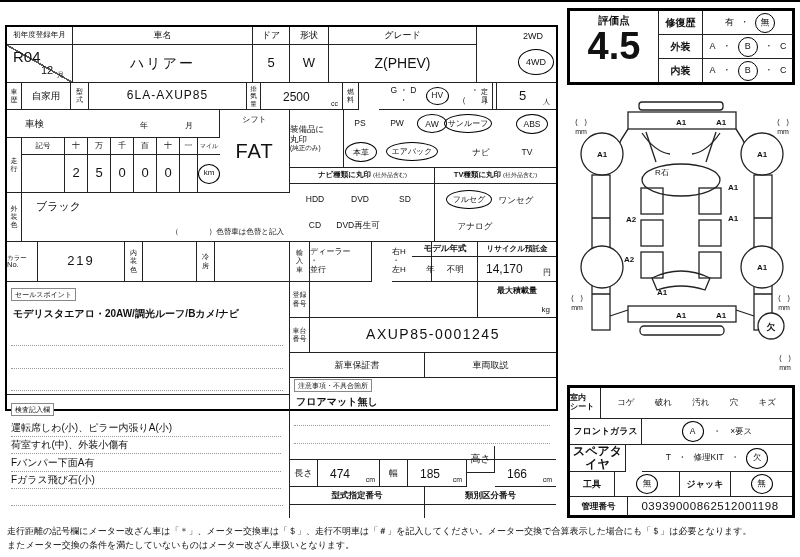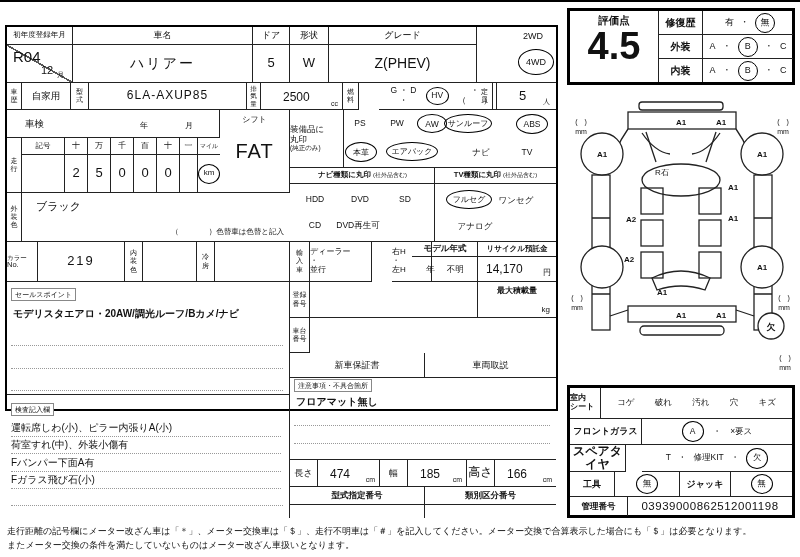--- a/index.html
+++ b/index.html
@@ -298,20 +298,23 @@
       </div>
     <div class="cell br bb" style="left:303px;top:255px;width:168px;height:36px"></div>
     <div class="abs bb" style="left:471px;top:255px;width:78px;height:36px">
       <span class="abs" style="left:0;right:0;top:3px;text-align:center;font-size:8px;font-weight:bold">最大積載量</span>
       <span class="abs" style="right:6px;bottom:3px;font-size:8px">kg</span>
     </div>
 
     <div class="cell br bb vt" style="left:283px;top:291px;width:20px;height:35px;font-size:7px;padding:0 2px">
         <span>車台番号</span>
       </div>
+    <div class="cell bb" style="left:303px;top:291px;width:246px;height:35px;font-size:14px;letter-spacing:1.5px">
+        <span>AXUP85-0001245</span>
+      </div>
 
     <div class="cell br bb" style="left:283px;top:326px;width:135px;height:25px;font-size:9px">
         <span>新車保証書</span>
       </div>
     <div class="cell bb" style="left:418px;top:326px;width:131px;height:25px;font-size:9px">
         <span>車両取説</span>
       </div>
 
     <div class="abs bb" style="left:283px;top:351px;width:266px;height:82px">
       <div class="tag" style="left:4px;top:1px;height:13px">
@@ -329,21 +332,21 @@
       <span class="abs" style="left:12px;top:7px;font-size:12px">474</span>
       <span class="abs" style="right:4px;bottom:3px;font-size:7px">cm</span>
     </div>
     <div class="cell br bb" style="left:373px;top:433px;width:28px;height:27px;font-size:9px">
         <span>幅</span>
       </div>
     <div class="abs br bb" style="left:401px;top:433px;width:59px;height:27px">
       <span class="abs" style="left:12px;top:7px;font-size:12px">185</span>
       <span class="abs" style="right:4px;bottom:3px;font-size:7px">cm</span>
     </div>
-    <div class="cell br bb" style="left:460px;top:433px;width:28px;height:27px;font-size:12px">
+    <div class="cell br bb" style="left:460px;top:419px;width:28px;height:27px;font-size:10px">
         <span>高さ</span>
       </div>
     <div class="abs bb" style="left:488px;top:433px;width:61px;height:27px">
       <span class="abs" style="left:12px;top:7px;font-size:12px">166</span>
       <span class="abs" style="right:4px;bottom:3px;font-size:7px">cm</span>
     </div>
 
     <div class="cell br bb" style="left:283px;top:460px;width:135px;height:18px;font-size:8.5px;font-weight:bold">
         <span>型式指定番号</span>
       </div>

